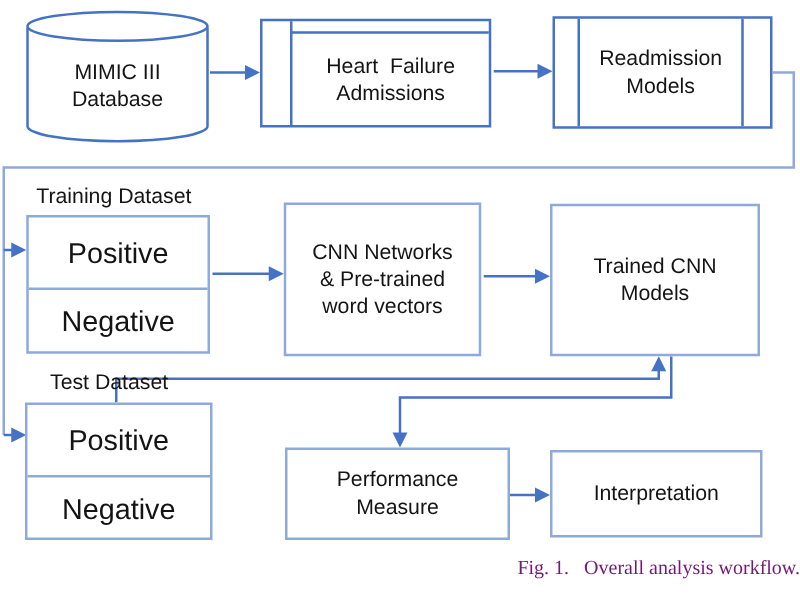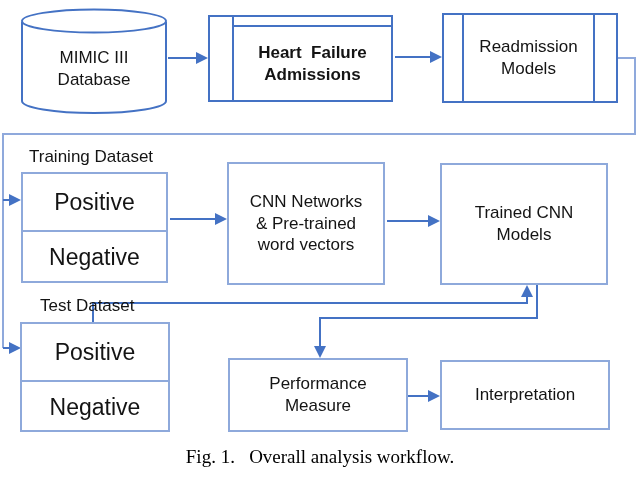--- a/index.html
+++ b/index.html
@@ -26,21 +26,21 @@
     font-size:17px;line-height:1.28;color:var(--text,#111);
   }
   .fill{position:absolute;left:0;top:0;right:0;bottom:0;}
 
   
   .cylinder{position:absolute;left:20px;top:8px;width:148px;height:107px;}
   .cylinder svg{position:absolute;left:0;top:0;}
   .cylinder .label{position:absolute;left:0;right:0;top:24px;bottom:10px;}
 
   
-  .hf{left:208px;top:15px;width:185px;height:87px;font-weight:bold;}
+  .hf{left:208px;top:15px;width:185px;height:87px;}
   .hf .vline{position:absolute;left:22px;top:0;bottom:0;border-left:2px solid var(--box-primary,#4472C4);}
   .hf .hline{position:absolute;left:22px;right:0;top:8px;border-top:2px solid var(--box-primary,#4472C4);}
   .hf .label{position:absolute;left:24px;right:0;top:10px;bottom:0;}
 
   
   .readm{left:442px;top:13px;width:176px;height:90px;}
   .readm .vl-left{position:absolute;left:18px;top:0;bottom:0;border-left:2px solid var(--box-primary,#4472C4);}
   .readm .vl-right{position:absolute;right:21px;top:0;bottom:0;border-left:2px solid var(--box-primary,#4472C4);}
   .readm .label{position:absolute;left:20px;right:23px;top:0;bottom:0;}
 
@@ -52,23 +52,23 @@
 
   .cnn{left:227px;top:162px;width:158px;height:123px;}
   .trained{left:440px;top:163px;width:168px;height:122px;}
   .train-box{left:21px;top:172px;width:147px;height:111px;}
   .test-box{left:20px;top:322px;width:150px;height:110px;}
   .perf{left:228px;top:358px;width:180px;height:74px;}
   .interp{left:440px;top:360px;width:170px;height:70px;padding-left:36px;}
 
   .caption{
     position:absolute;left:0;right:0;top:446px;
-    text-align:center;
+    text-align:right;
     font-family:"Liberation Serif",serif;
-    font-size:19px;color:#000000;white-space:pre;
+    font-size:16px;color:#701a75;white-space:pre;
   }
 </style>
 </head>
 <body>
 
 <div class="stage">
 
   <svg class="connectors" viewBox="0 0 640 477">
 
     <g>

